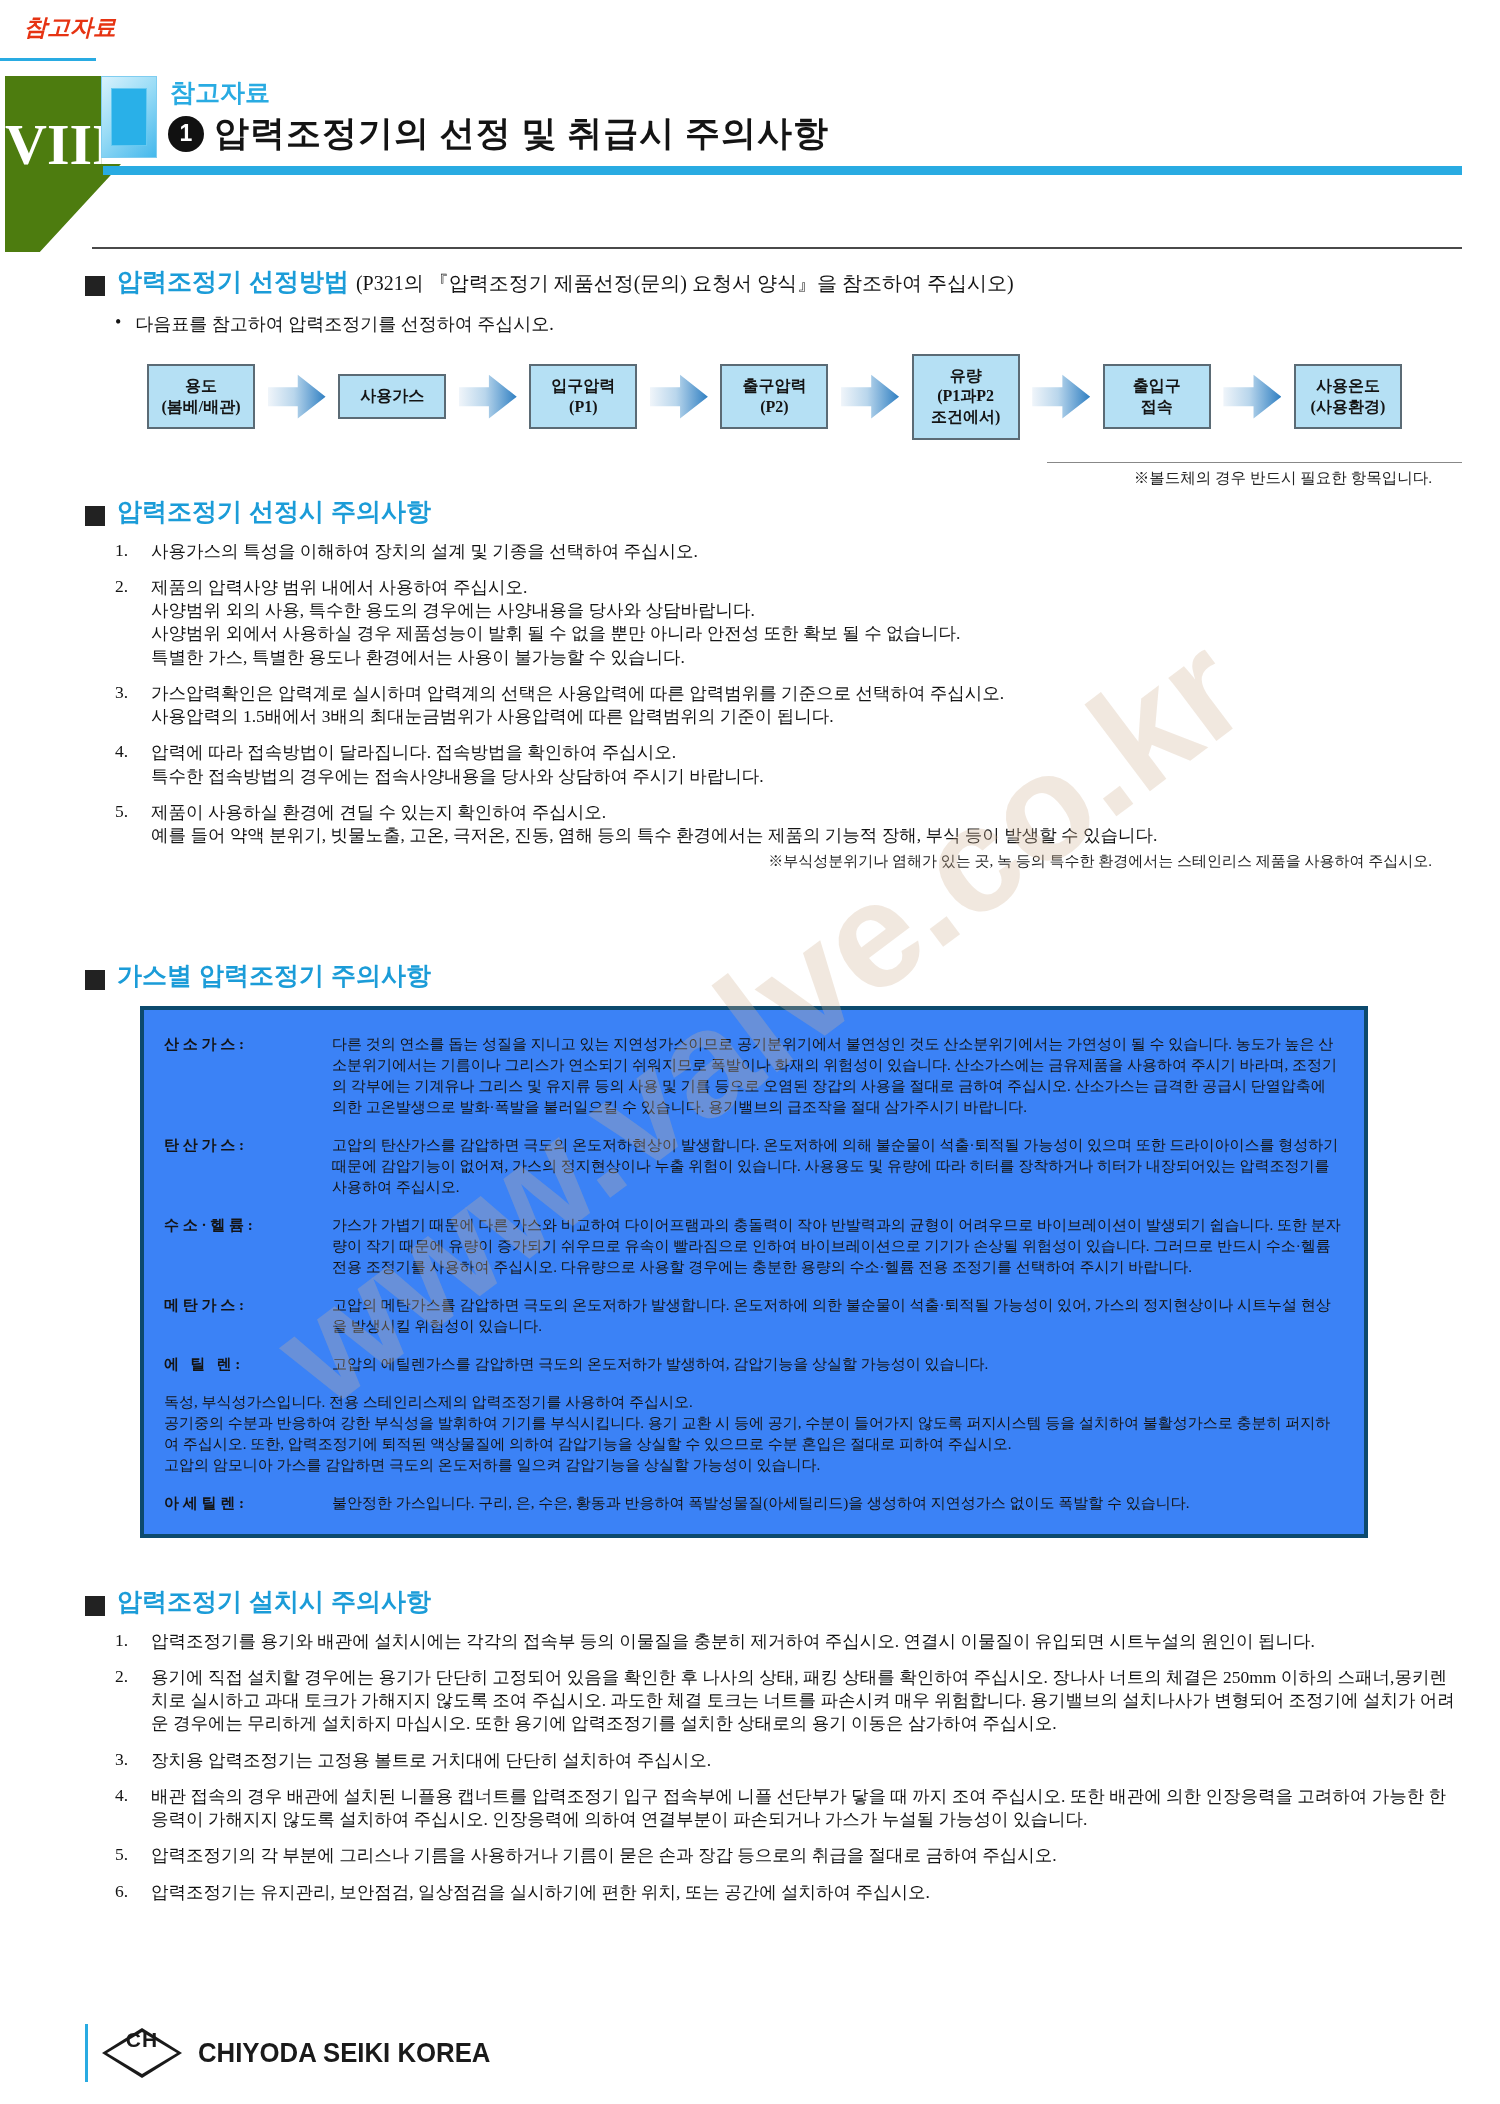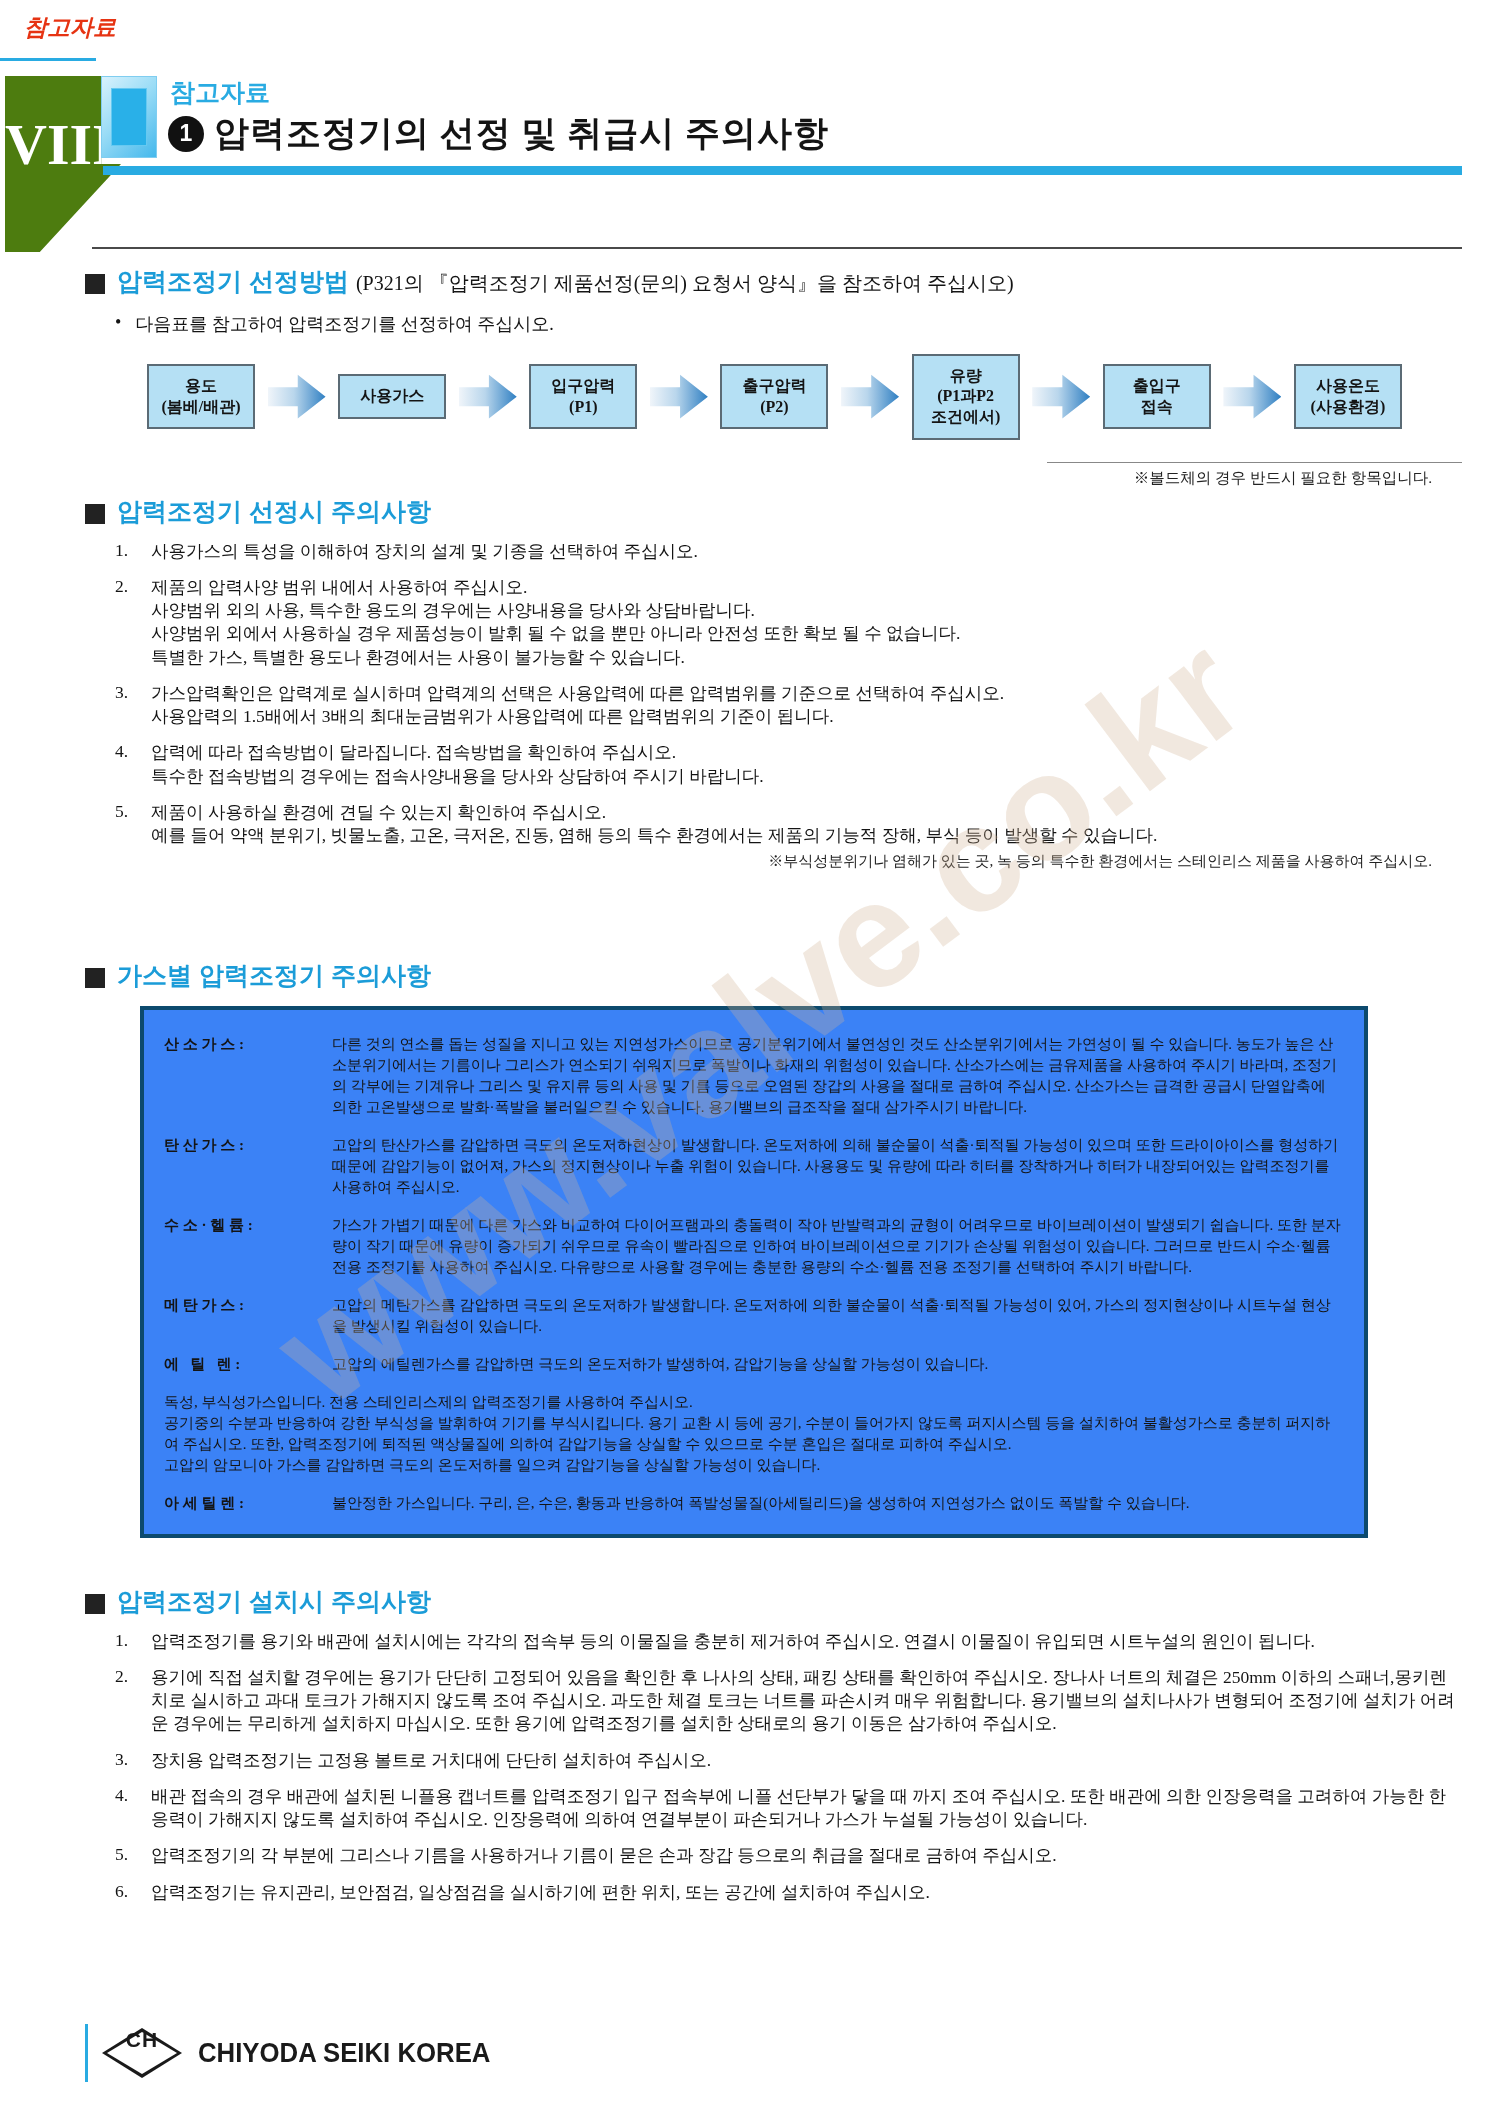--- a/index.html
+++ b/index.html
@@ -45,21 +45,21 @@
   .badge{
     width:36px; height:36px; border-radius:50%; background:#111; color:#fff;
     font-family:"Liberation Sans", sans-serif; font-size:23px; font-weight:bold;
     display:flex; align-items:center; justify-content:center; flex:none;
   }
   .hdr-title{ font-size:35px; font-weight:bold; letter-spacing:1px; white-space:nowrap; }
   .hdr-bar{ position:absolute; left:103px; top:166px; width:1359px; height:9px; background:#29abe2; }
   .hdr-rule{ position:absolute; left:92px; top:247px; width:1370px; height:2px; background:#4a4a4a; }
   
   .section{ position:absolute; left:85px; width:1377px; }
-  .sec-head{ display:flex; align-items:center; gap:12px; }
+  .sec-head{ display:flex; align-items:flex-end; gap:12px; }
   .sec-square{ width:20px; height:20px; background:#222; margin-top:5px; flex:none; }
   .sec-title{
     font-family:"Liberation Sans", sans-serif;
     font-size:25px; font-weight:bold; color:#1b9cd8; line-height:1.1; white-space:nowrap;
   }
   .sec-title-suffix{ font-size:20px; color:#141414; font-weight:normal; font-family:"Liberation Serif", serif; }
   
   .bullet-row{ margin:16px 0 0 30px; font-size:18px; display:flex; gap:14px; }
   .flow{ margin:18px 0 0 62px; width:1255px; display:flex; align-items:center; justify-content:space-between; }
   .flow-step{

